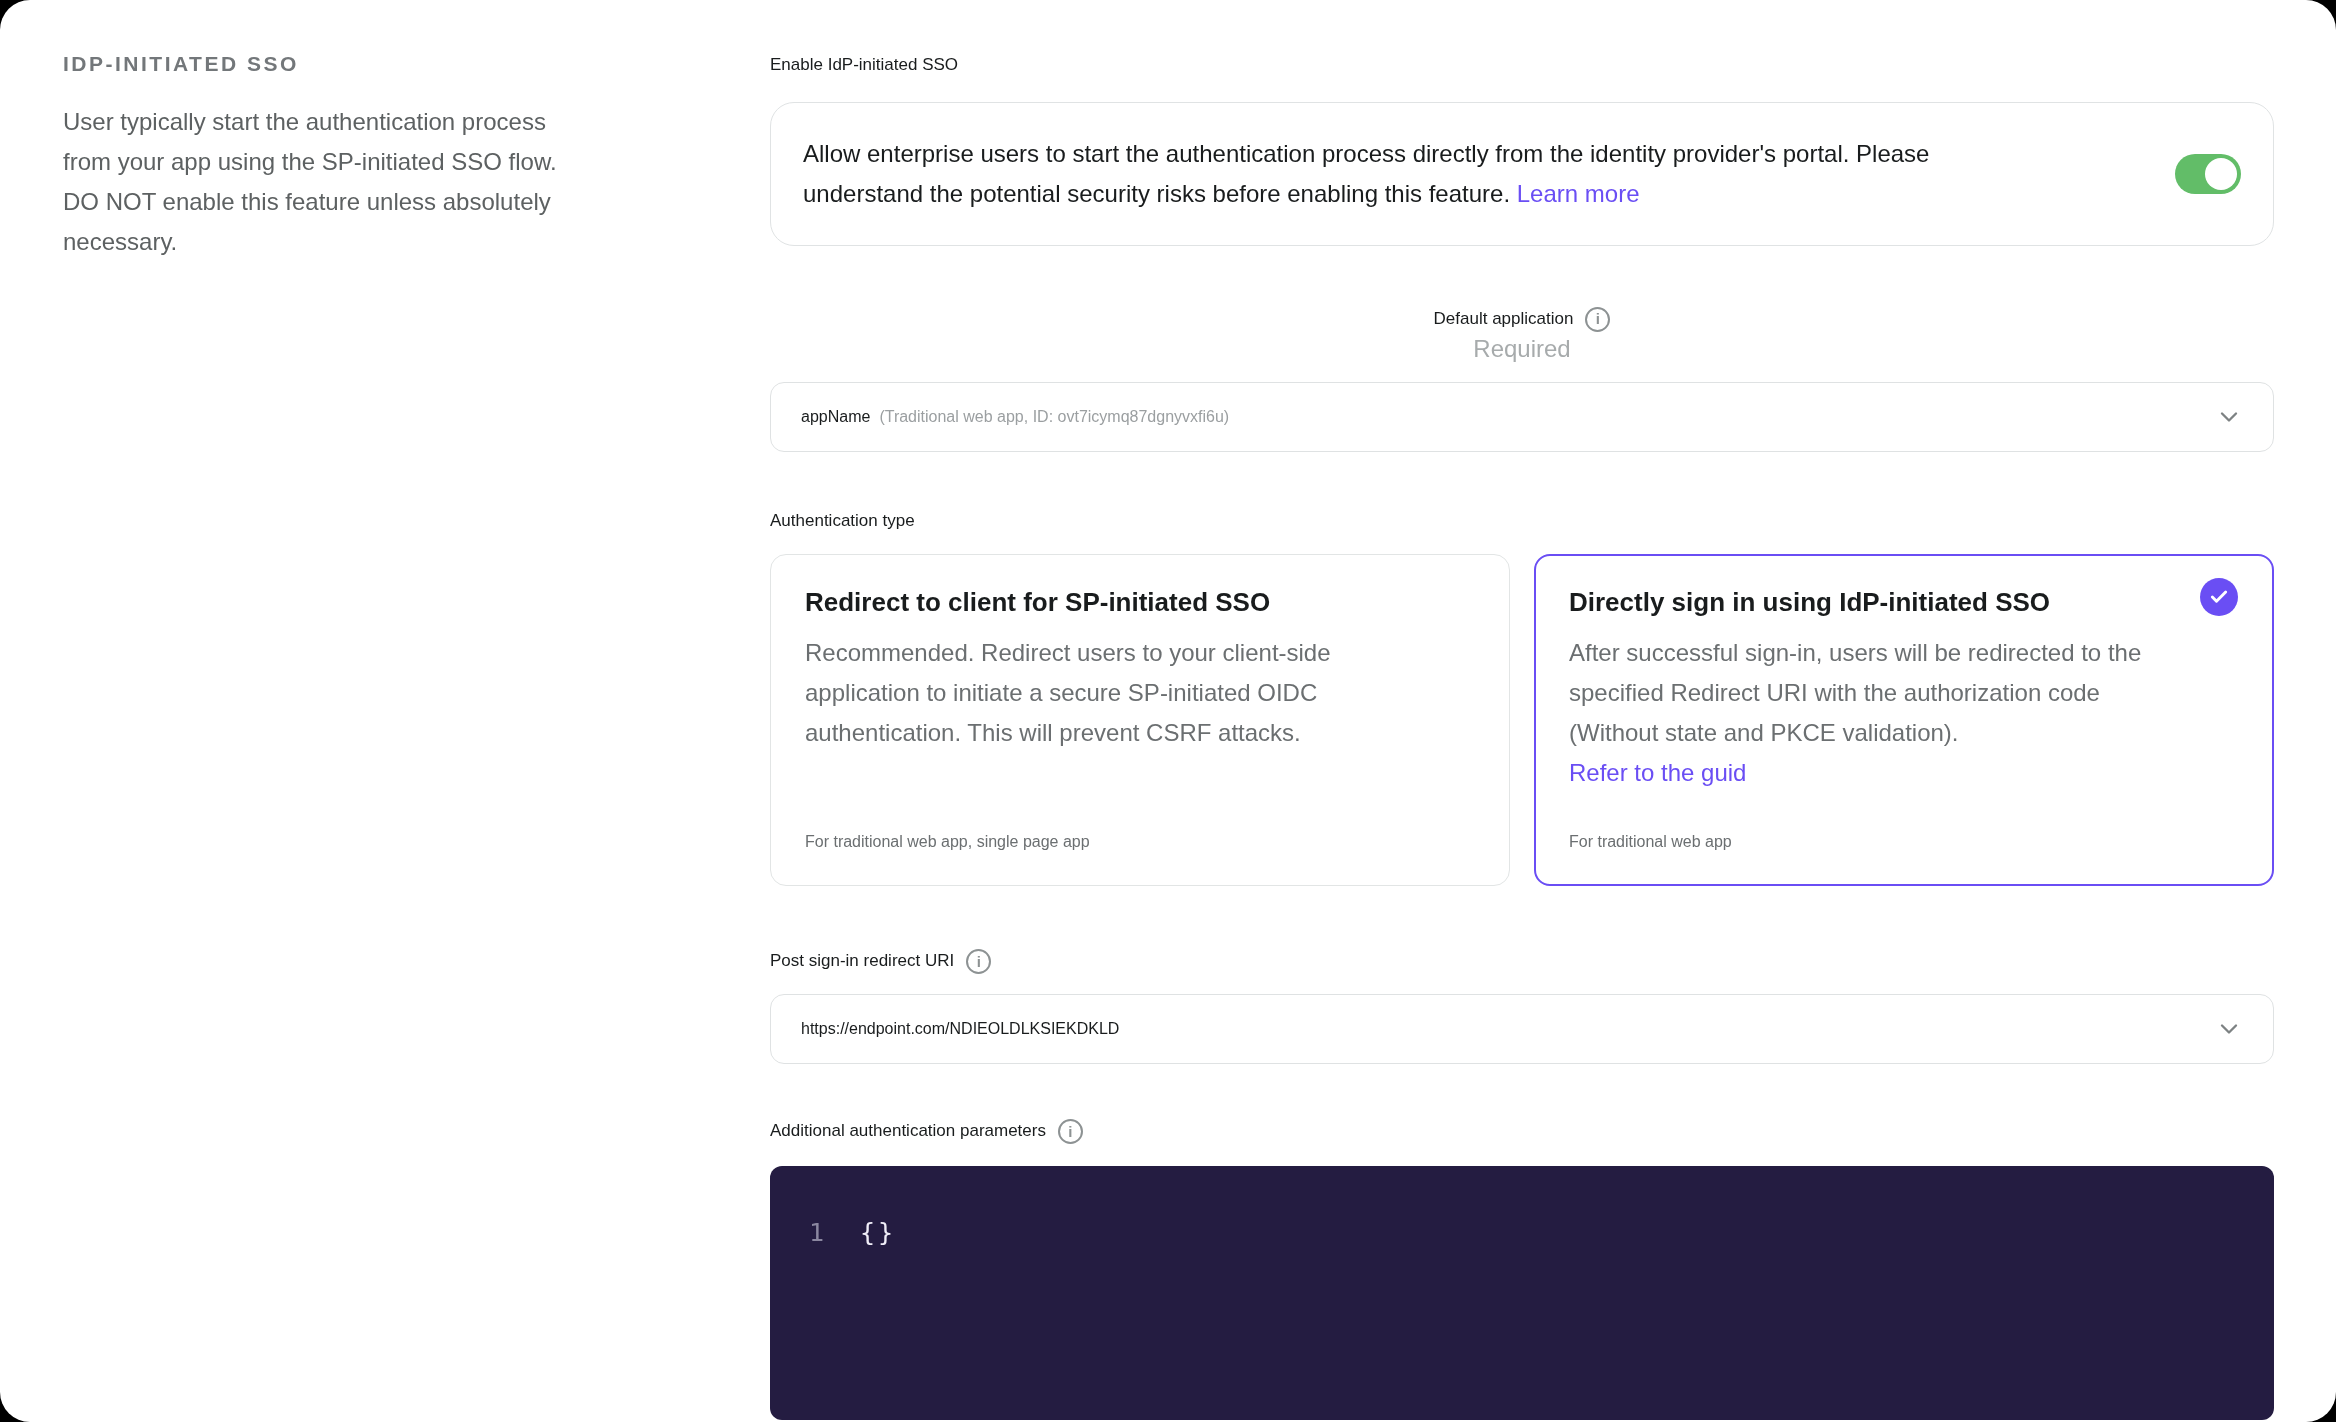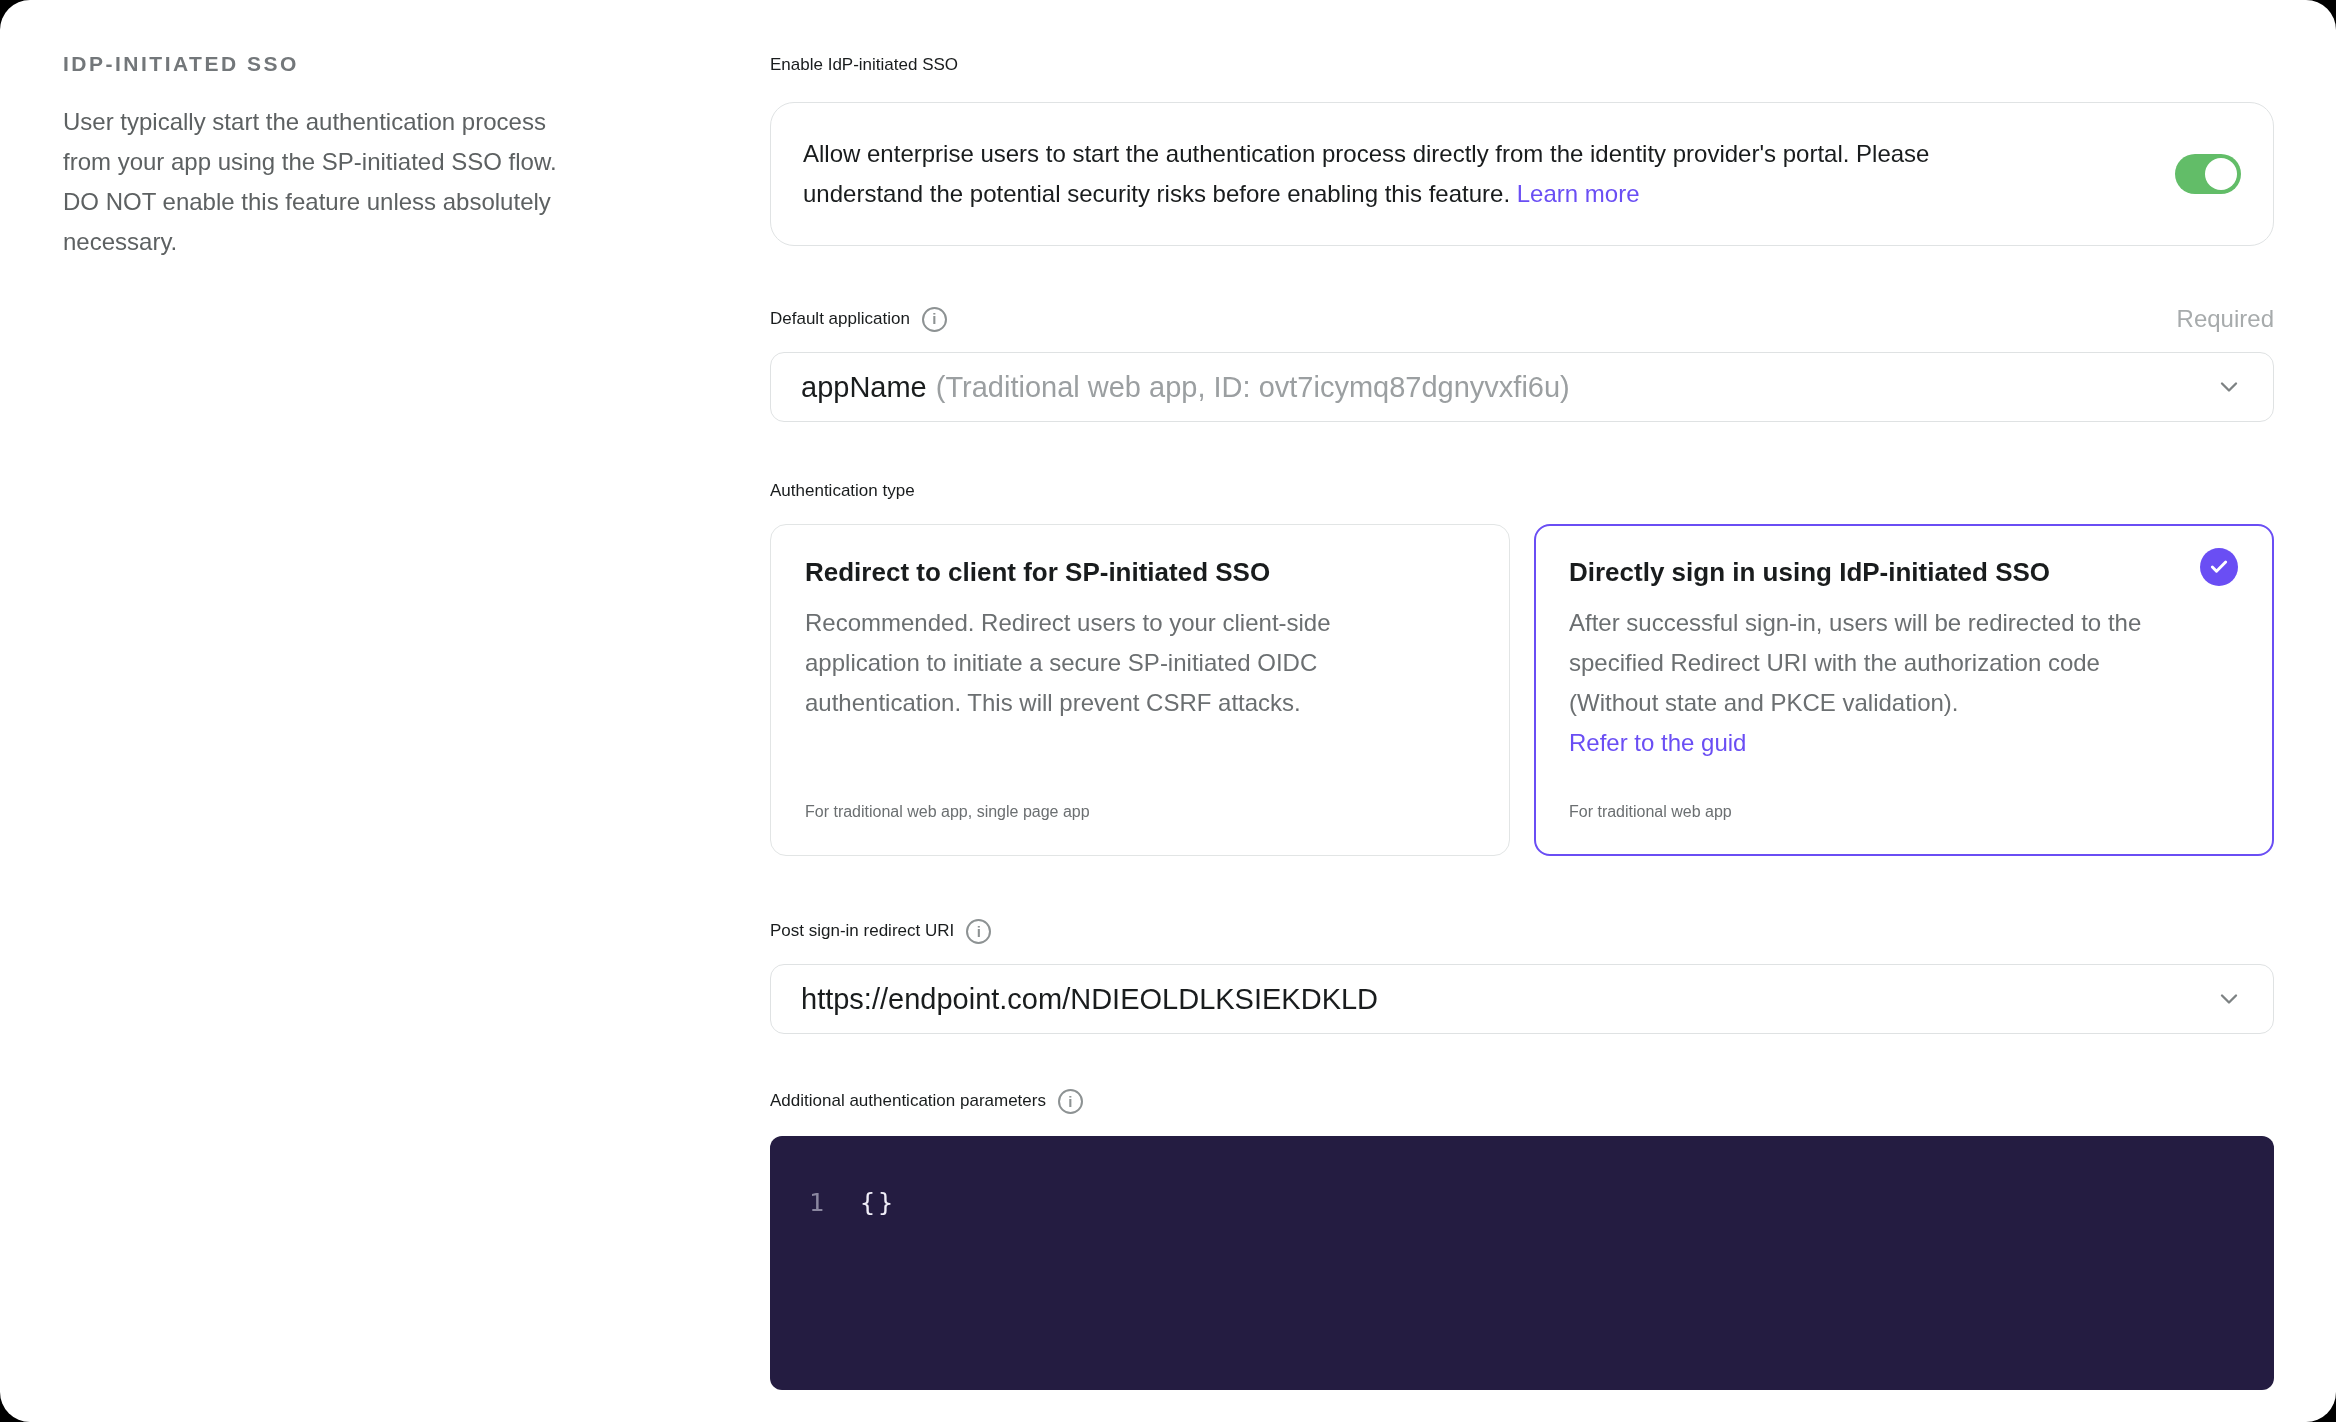--- a/index.html
+++ b/index.html
@@ -8,35 +8,35 @@
   .layout{display:flex;height:100%;box-sizing:border-box;}
 
   
   .aside{width:770px;box-sizing:border-box;padding:52px 110px 0 63px;flex-shrink:0;}
   .aside h2{margin:0;font-size:21px;font-weight:700;letter-spacing:2.5px;color:#73777a;}
   .aside p{margin:26px 0 0;font-size:24px;line-height:40px;color:#5d6162;max-width:530px;}
 
   
   .main{width:1504px;box-sizing:border-box;padding-top:50px;}
   .field-label{font-size:17px;font-weight:500;color:#191c1d;line-height:30px;}
-  .label-row{display:flex;align-items:center;justify-content:space-between;line-height:30px;}
+  .label-row{display:flex;align-items:center;justify-content:space-between;line-height:30px;flex-direction:column;}
   .label-left{display:flex;align-items:center;gap:12px;}
   .required{font-size:24px;color:#a7abac;font-weight:400;}
   .info-icon{display:inline-flex;align-items:center;justify-content:center;width:25px;height:25px;border:2px solid #8d9293;border-radius:50%;color:#8d9293;font-size:15px;font-weight:700;font-style:normal;box-sizing:border-box;}
 
   
   .toggle-card{margin-top:22px;border:1px solid #e0e3e4;border-radius:24px;min-height:144px;box-sizing:border-box;display:flex;align-items:center;padding:26px 32px;}
   .toggle-text{margin:0;font-size:24px;line-height:40px;color:#191c1d;max-width:1240px;}
   .link{color:#6a4ef4;cursor:pointer;text-decoration:none;}
   .toggle{margin-left:auto;width:66px;height:40px;border-radius:20px;background:#62bd68;position:relative;cursor:pointer;flex-shrink:0;}
   .toggle .knob{position:absolute;top:4px;right:4px;width:32px;height:32px;border-radius:50%;background:#fff;}
 
   
   .section{margin-top:58px;}
-  .select{margin-top:18px;height:70px;border:1px solid #dfe2e3;border-radius:14px;box-sizing:border-box;display:flex;align-items:center;padding:0 30px;font-size:29px;cursor:pointer;background:#fff;}
+  .select{margin-top:18px;height:70px;border:1px solid #dfe2e3;border-radius:14px;box-sizing:border-box;display:flex;align-items:center;padding:0 30px;font-size:16px;cursor:pointer;background:#fff;}
   .sel-primary{color:#191c1d;margin-right:9px;}
   .sel-secondary{color:#9b9fa1;}
   .chevron{margin-left:auto;flex-shrink:0;}
 
   
   .auth-row{display:flex;gap:24px;margin-top:18px;}
   .auth-card{flex:1;position:relative;border:1px solid #e2e5e5;border-radius:16px;box-sizing:border-box;min-height:332px;padding:30px 34px 34px;display:flex;flex-direction:column;cursor:pointer;background:#fff;}
   .auth-card.selected{border:2px solid #6a4ef4;padding:29px 33px 33px;}
   .auth-title{font-size:26px;font-weight:600;color:#191c1d;line-height:34px;margin-bottom:14px;}
   .auth-desc{margin:0;font-size:24px;line-height:40px;color:#6b6f71;max-width:620px;}

